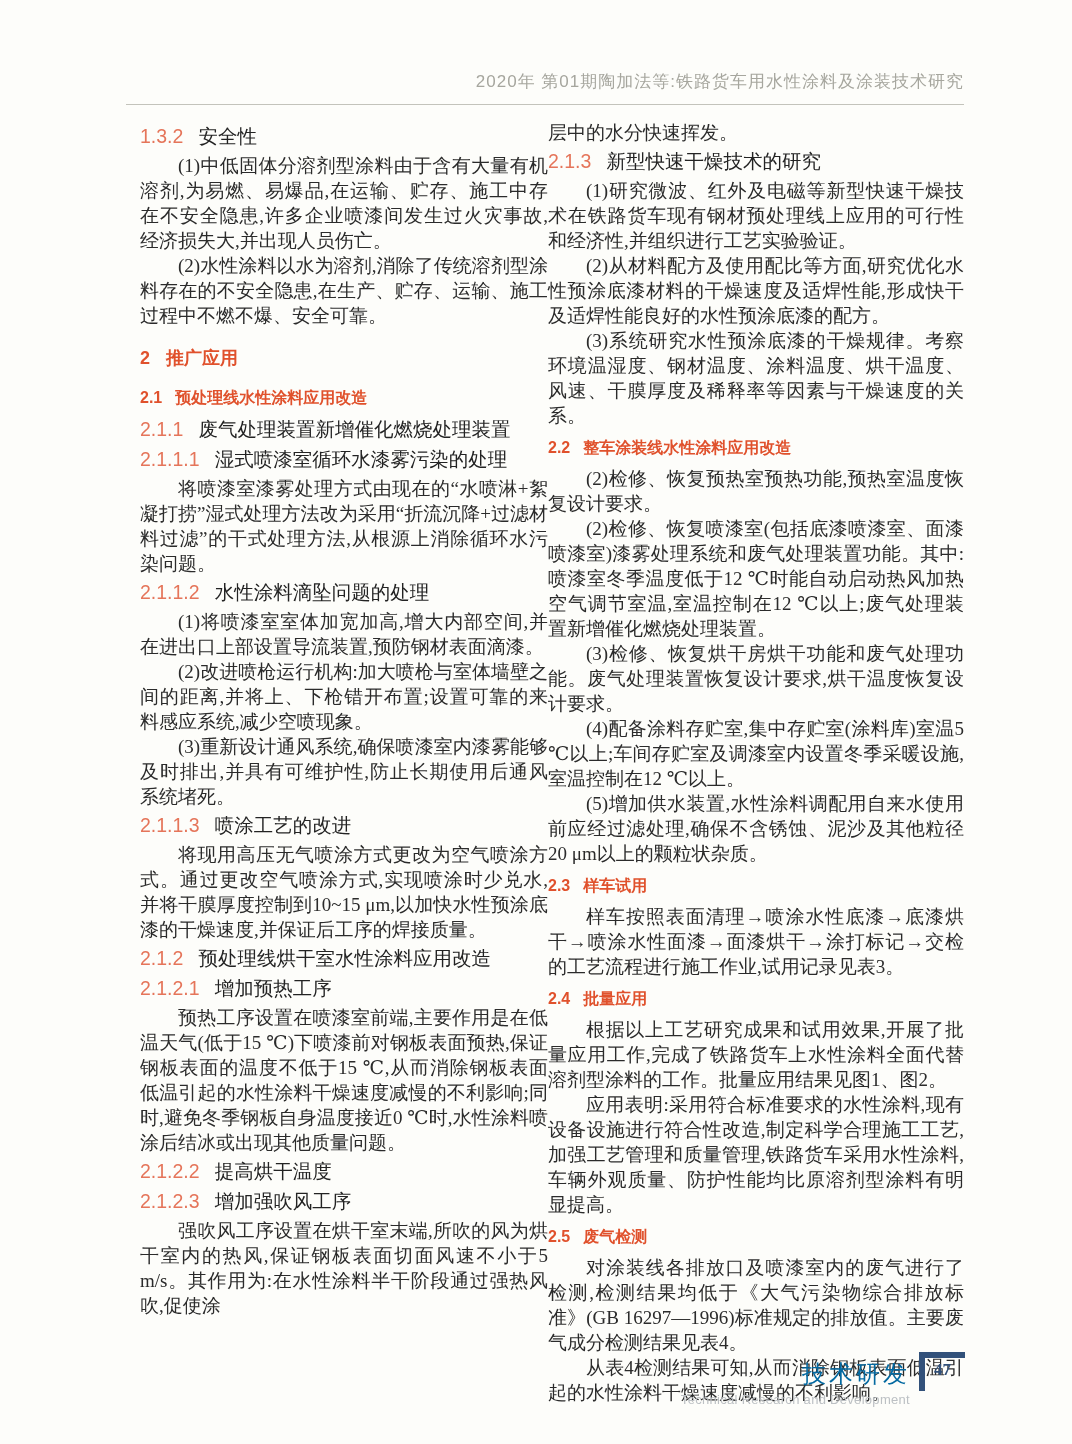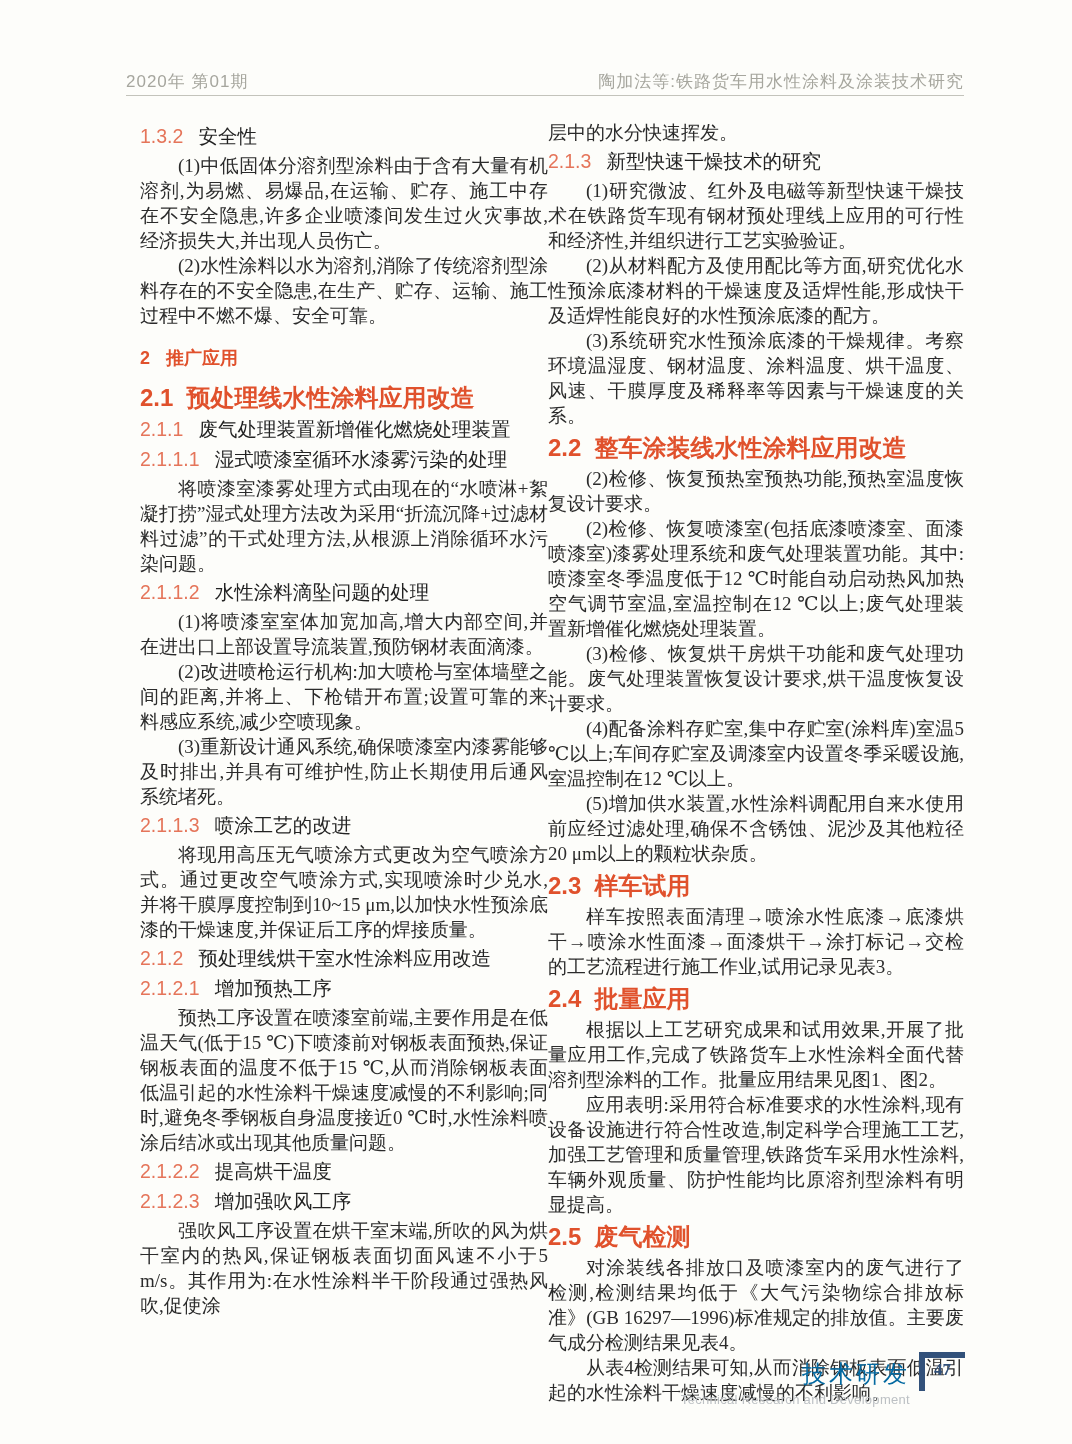--- a/index.html
+++ b/index.html
@@ -18,24 +18,24 @@
     font-family:"Liberation Serif","DejaVu Serif",serif;
     color:var(--ink);
     position:relative;
     overflow:hidden;
   }
   .page{position:absolute;inset:0;}
 
   
   .page-header{
     position:absolute;left:126px;top:70px;width:838px;
-    display:flex;justify-content:space-between;align-items:flex-end;
+    display:flex;justify-content:flex-end;align-items:flex-end;
     font-family:"Liberation Sans","DejaVu Sans",sans-serif;
     font-size:17px;color:var(--hdr-gray);
-    padding-bottom:2px;
+    padding-bottom:11px;
     border-bottom:1.5px solid var(--rule);
     letter-spacing:1px;
   }
 
   
   .column{
     position:absolute;top:120px;
     font-size:19px;line-height:25px;
     text-align:justify;
   }
@@ -48,21 +48,21 @@
   .h-chapter{
     font-family:"Liberation Sans","DejaVu Sans",sans-serif;
     font-weight:bold;color:var(--accent);
     font-size:18px;line-height:34px;
     margin:13px 0 9px;
   }
   .h-chapter .h-num{margin-right:16px;}
   .h-section{
     font-family:"Liberation Sans","DejaVu Sans",sans-serif;
     font-weight:bold;color:var(--accent);
-    font-size:24px;line-height:27px;
+    font-size:16px;line-height:27px;
     margin:6px 0 5px;
   }
   .h-section .h-num{margin-right:13px;}
   .h-subsection{
     font-size:19.5px;line-height:26px;margin:3px 0;color:#232323;
   }
   .h-subsection .h-num{
     font-family:"Liberation Sans","DejaVu Sans",sans-serif;
     color:var(--accent-light);
     margin-right:15px;

